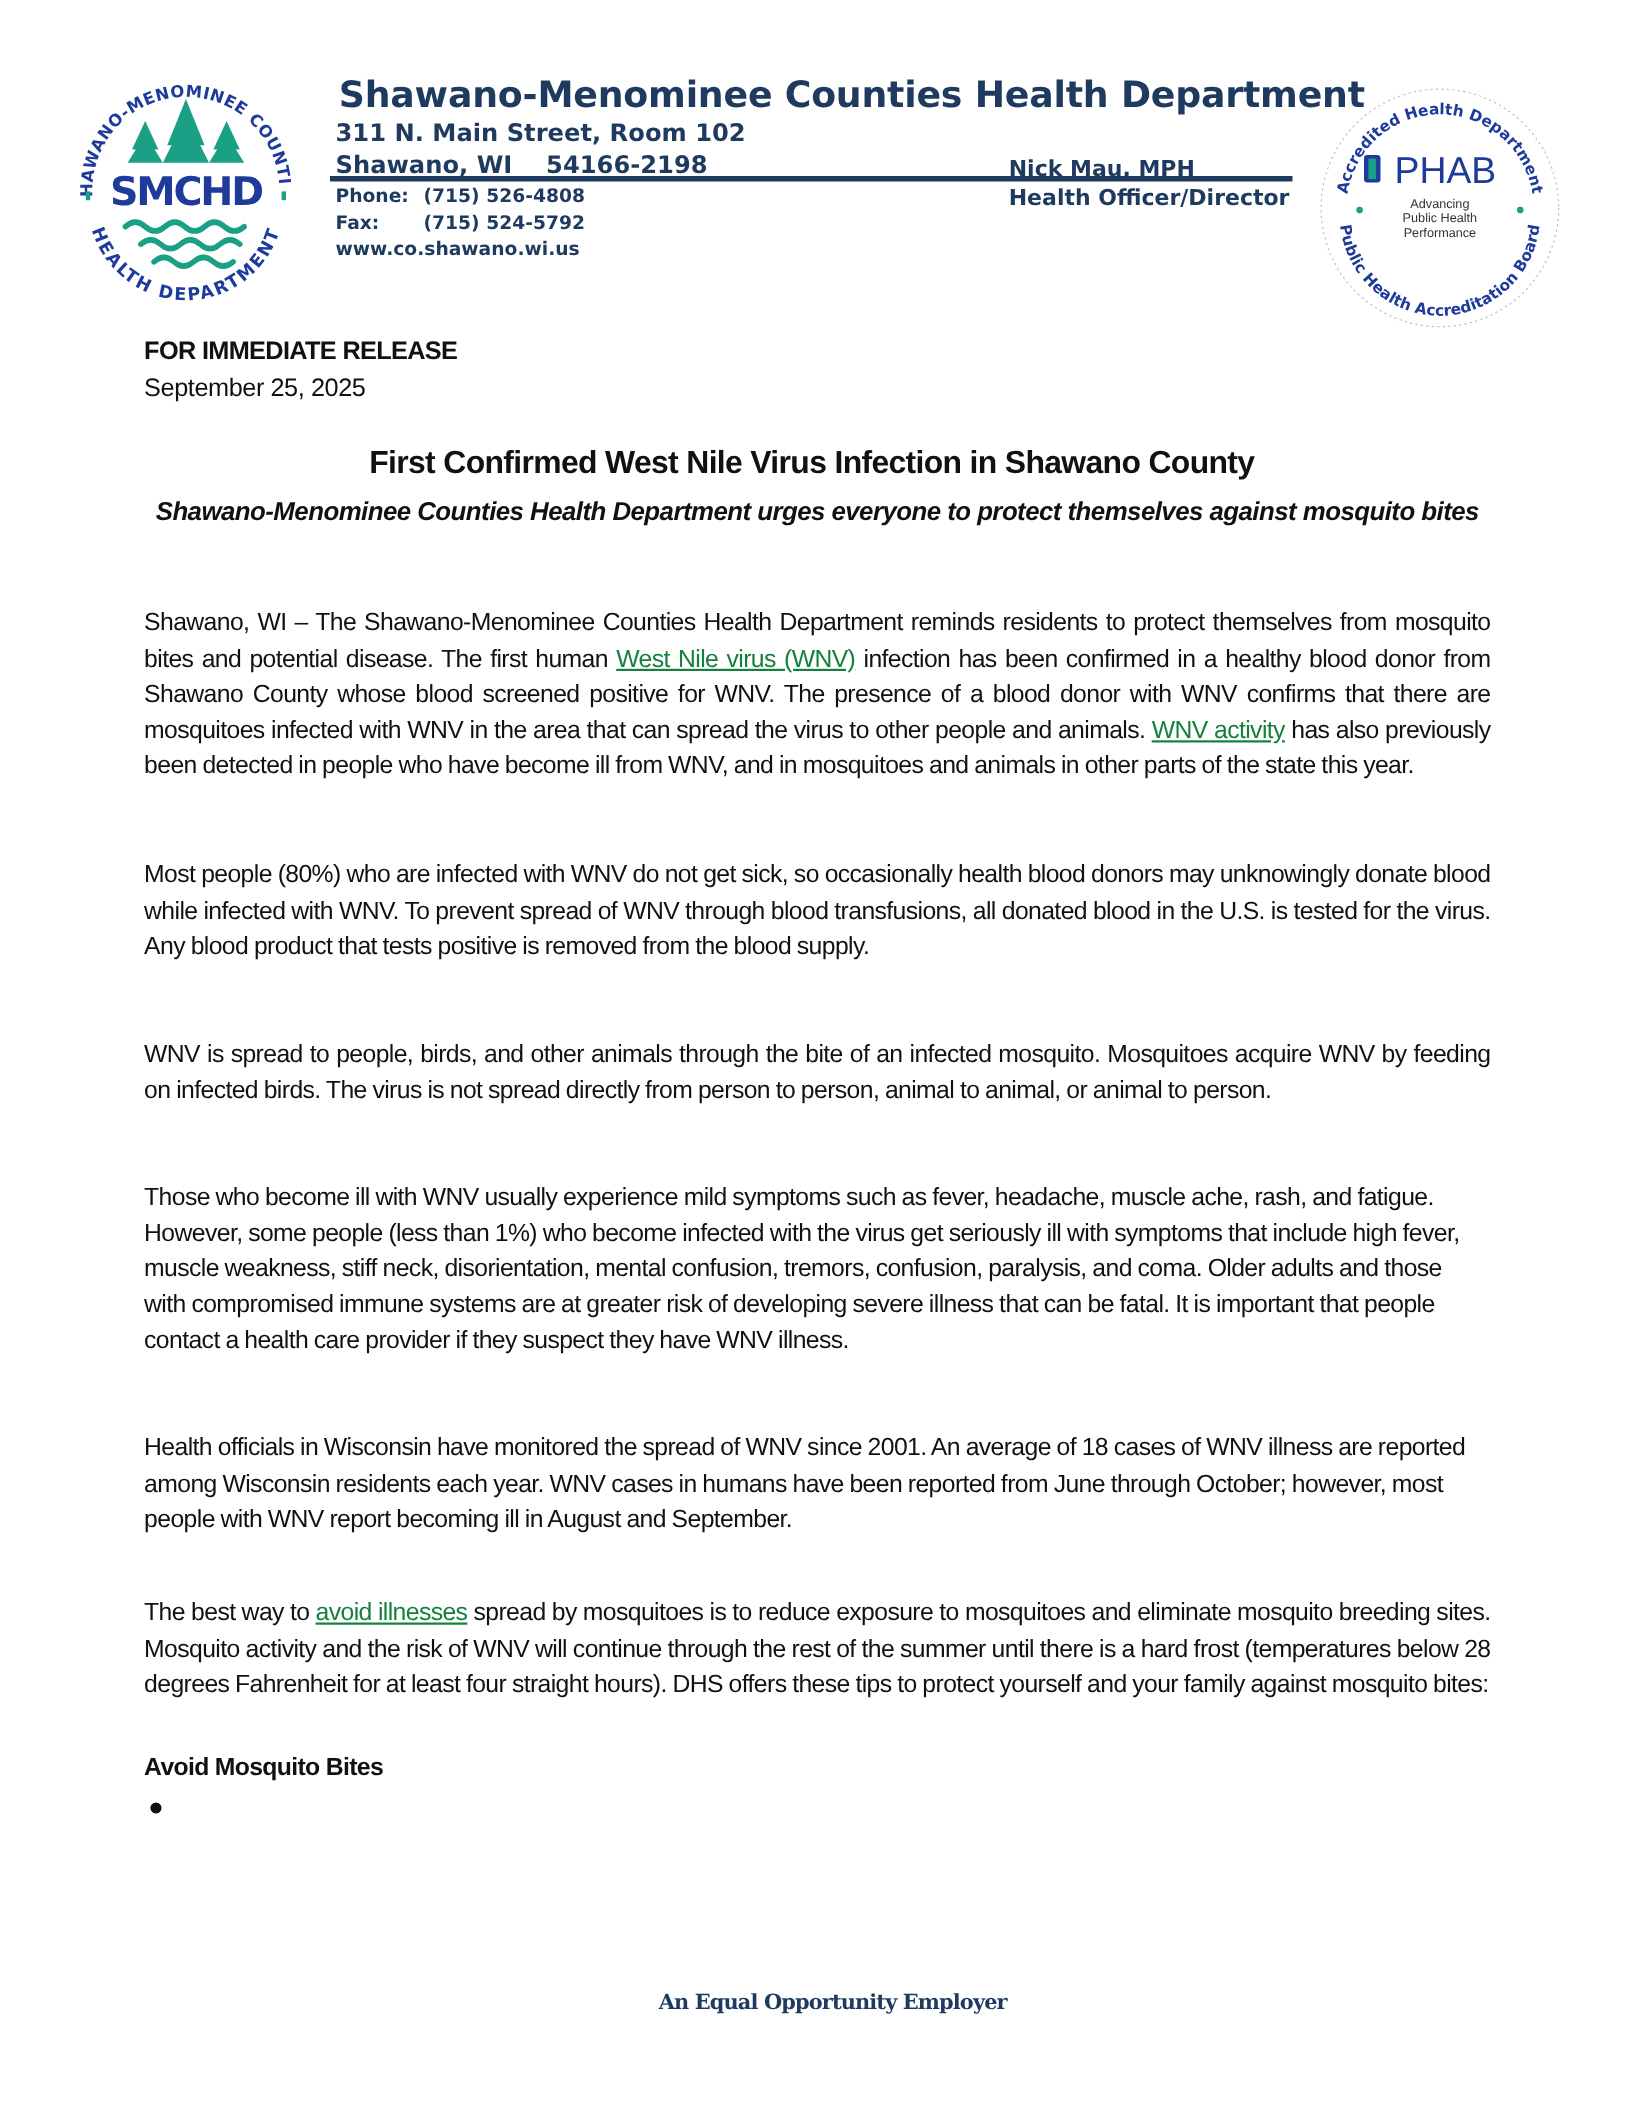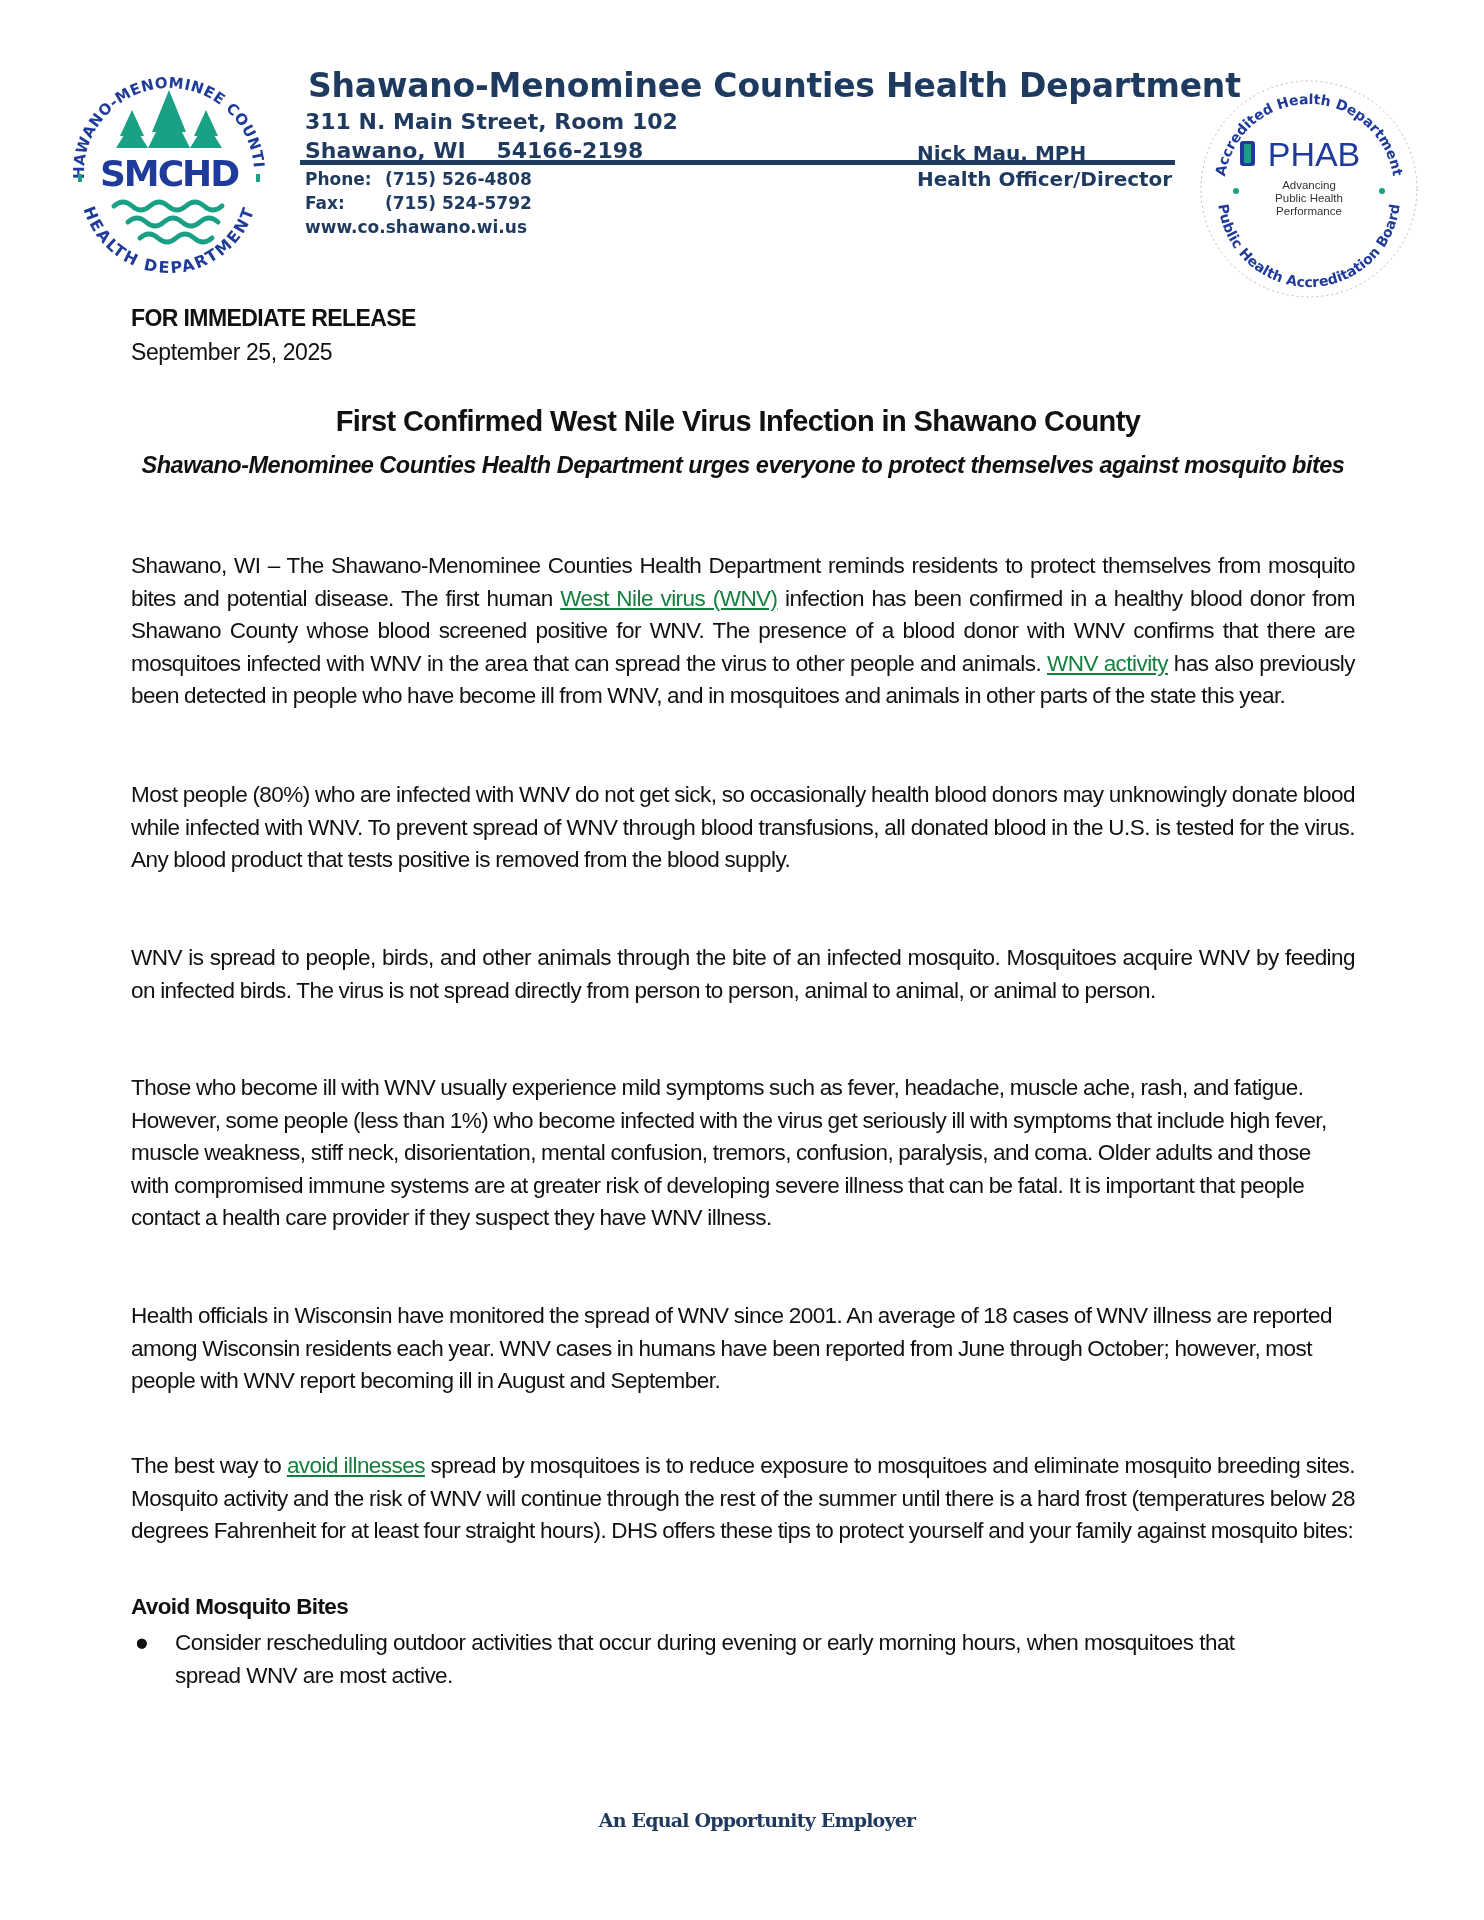--- a/index.html
+++ b/index.html
@@ -148,16 +148,16 @@
 </div>
 
 <div class="abs body p6">
   <p class="justify"><span>The best way to </span><a class="lnk">avoid illnesses</a><span> spread by mosquitoes is to reduce exposure to mosquitoes and eliminate mosquito breeding sites. Mosquito activity and the risk of WNV will continue through the rest of the summer until there is a hard frost (temperatures below 28 degrees Fahrenheit for at least four straight hours). DHS offers these tips to protect yourself and your family against mosquito bites:</span></p>
 </div>
 
 <div class="abs bites-h">Avoid Mosquito Bites</div>
 <ul class="abs bullets">
   <li><span class="dot">●</span></li>
   <li><span class="dot">●</span></li>
-  <li><span class="dot">●</span><span>Consider rescheduling outdoor activities that occur during evening or early morning hours, when mosquitoes that spread WNV are most active.</span></li>
+  <li><span class="dot">●</span></li>
 </ul>
 
 <div class="abs footer">An Equal Opportunity Employer</div>
 
 </body></html>

